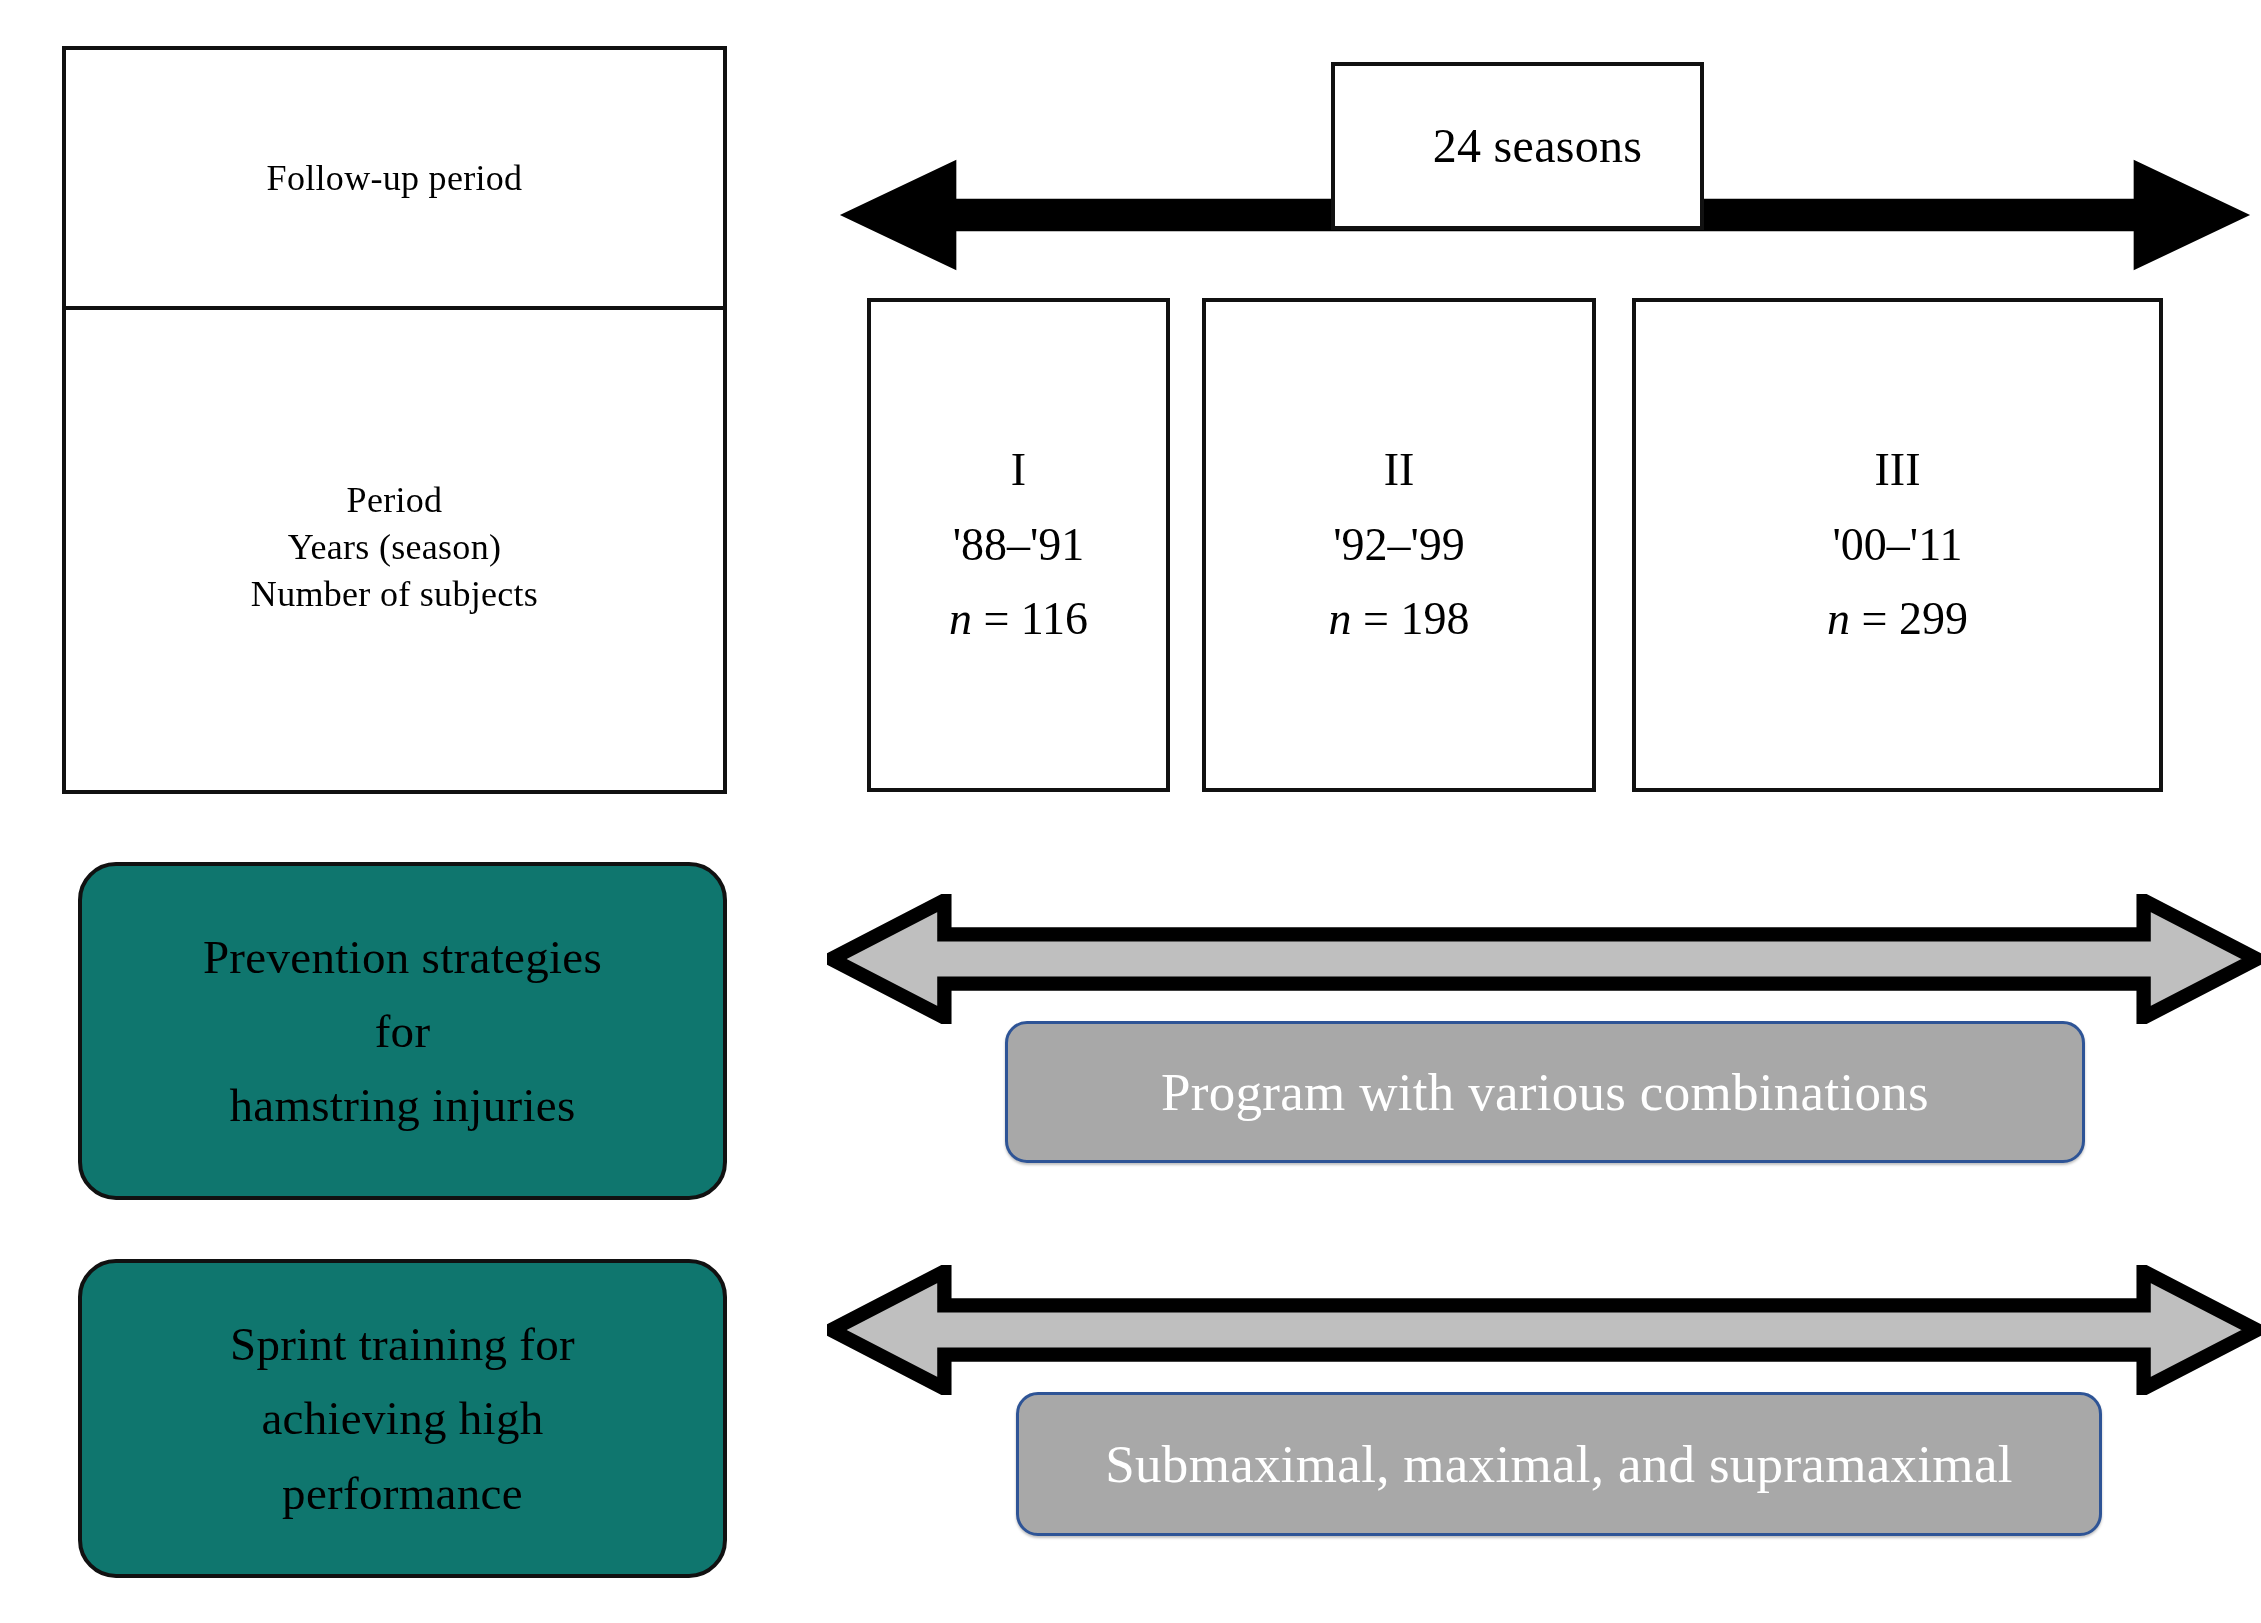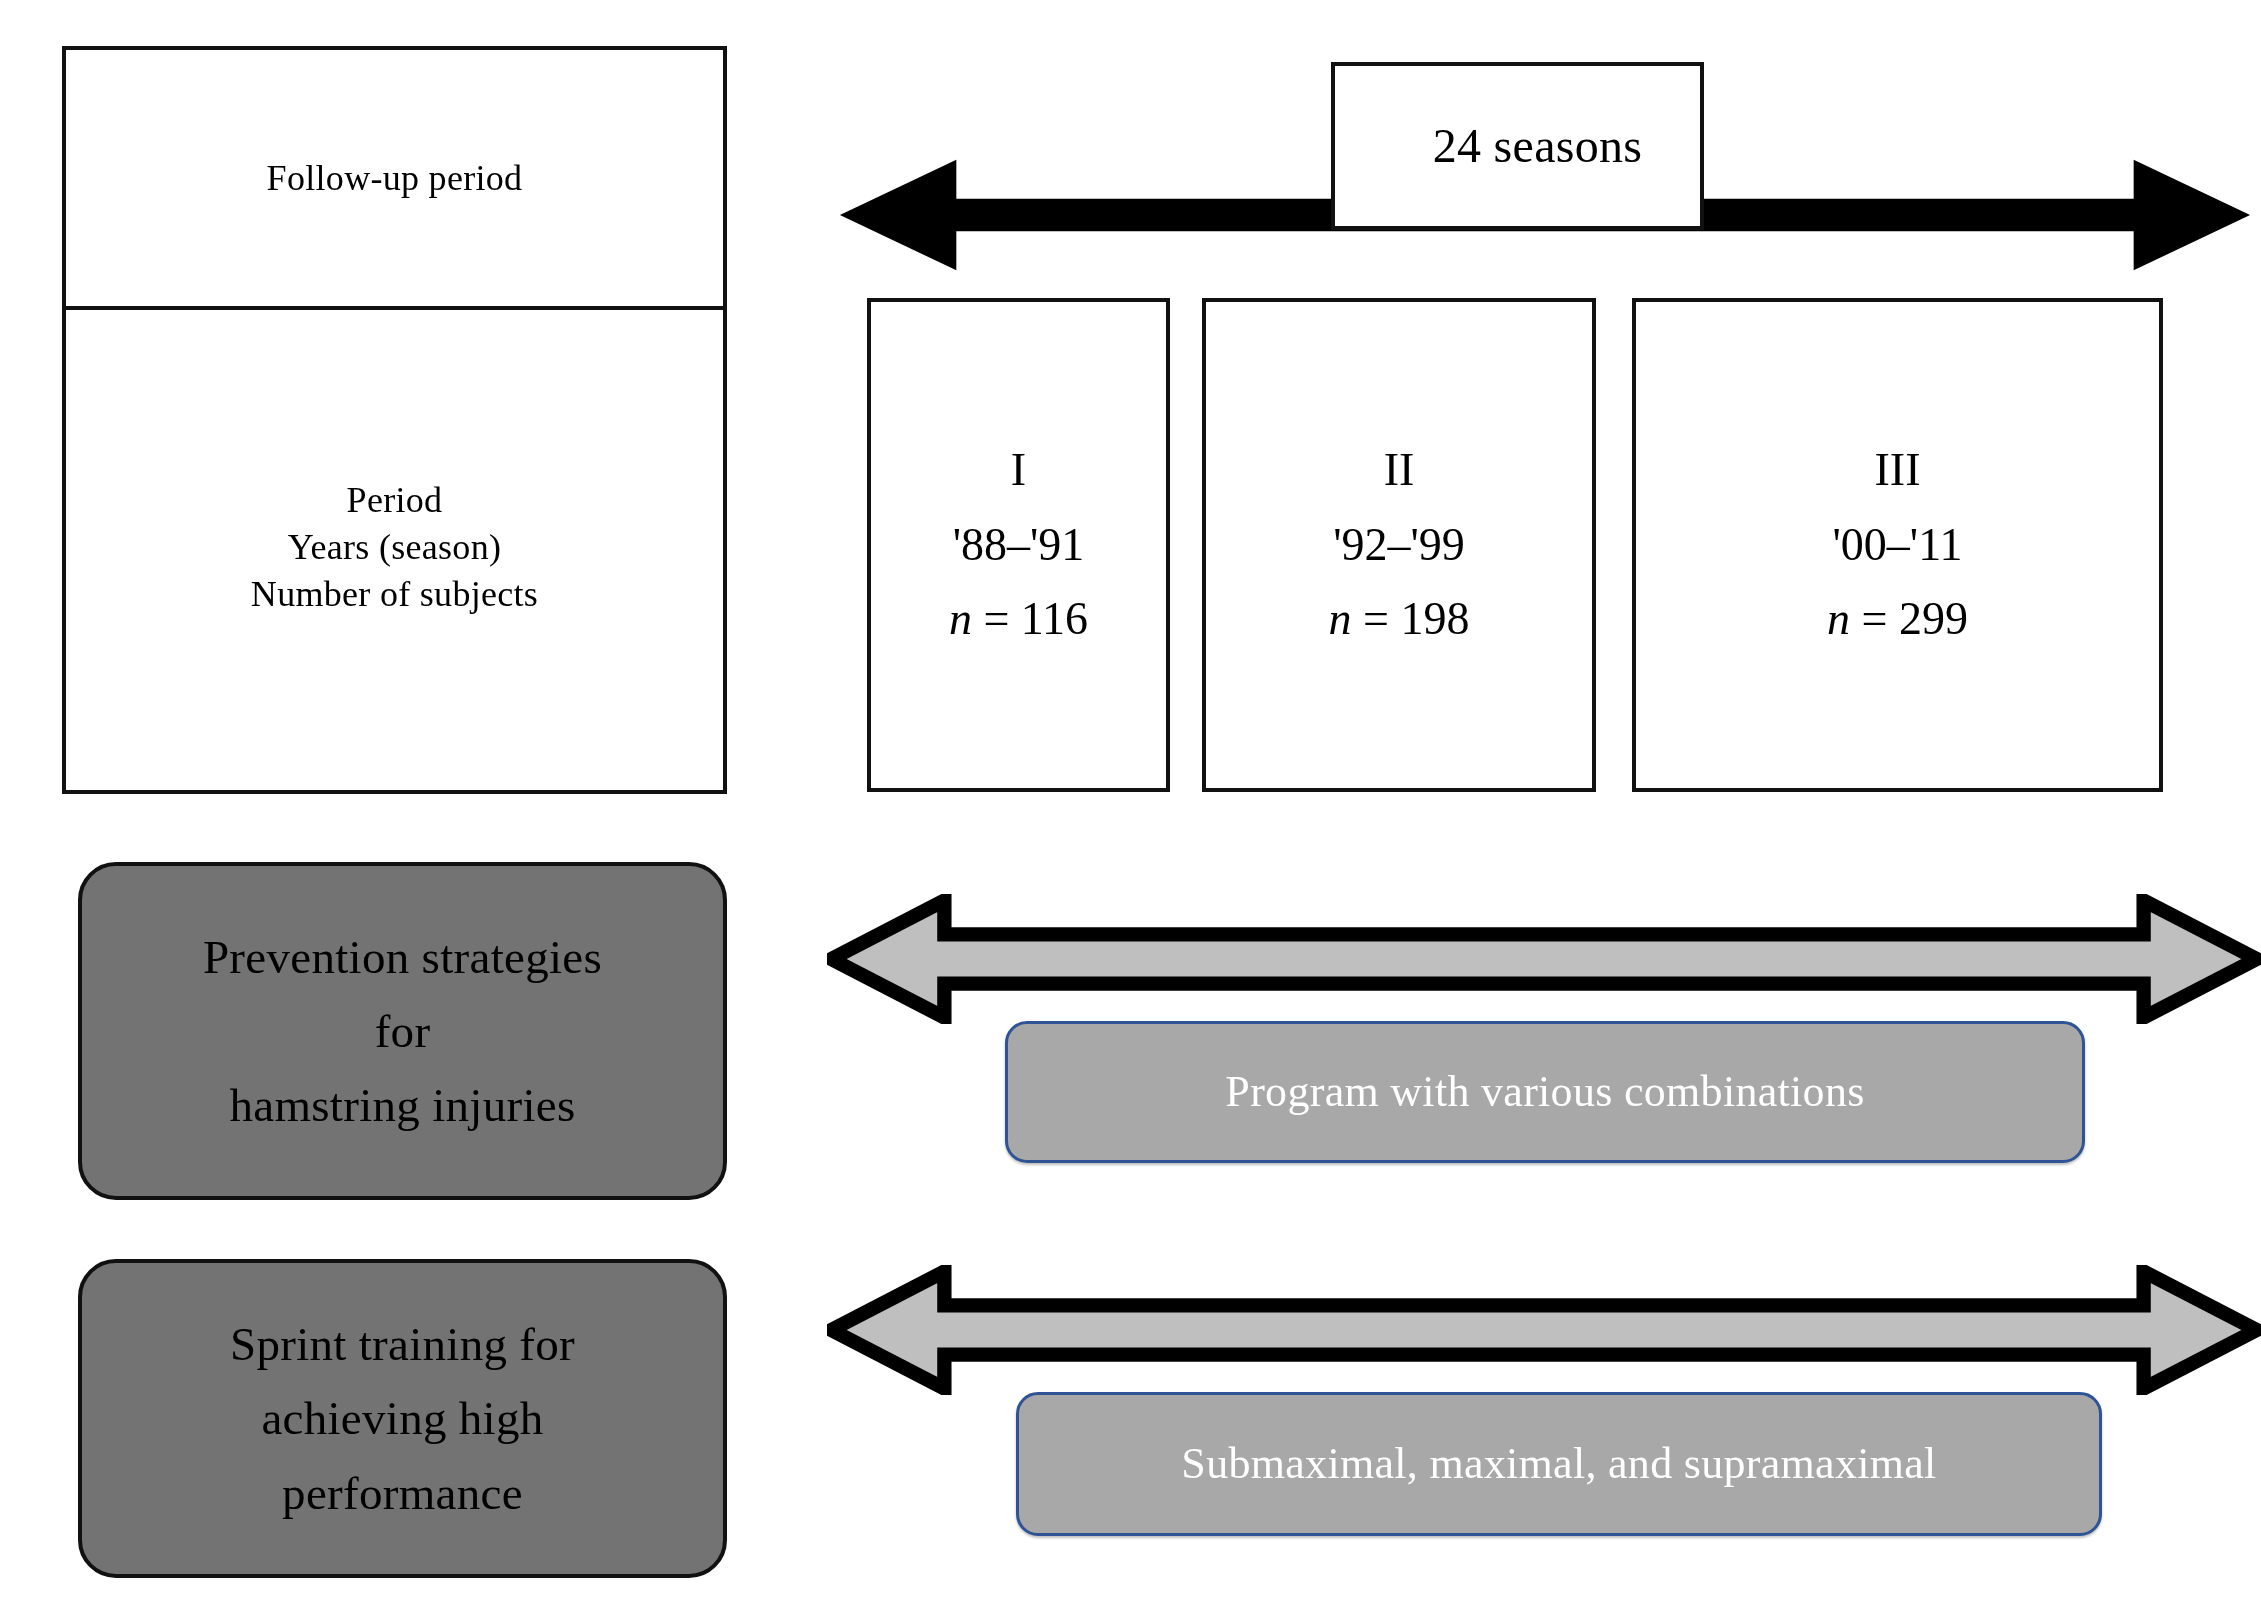--- a/index.html
+++ b/index.html
@@ -46,21 +46,21 @@
   .cell-text {
     font-size: 36px;
     line-height: 1.30;
     letter-spacing: 0.3px;
   }
 
   
   .round-box {
     border: 4.6px solid #111111;
     border-radius: 38px;
-    background: #737373;
+    background: #0f766e;
     display: flex;
     align-items: center;
     justify-content: center;
     text-align: center;
   }
   .round-box .cell-text { font-size: 47px; line-height: 1.58; }
 
   .box-prevention { left: 78px; top: 862px; width: 649px; height: 338px; }
   .box-sprint     { left: 78px; top: 1259px; width: 649px; height: 319px; }
 
@@ -105,21 +105,21 @@
     border: 3.9px solid #2e5496;
     border-radius: 22px;
     display: flex;
     align-items: center;
     justify-content: center;
     color: #ffffff;
     z-index: 7;
     box-shadow: 0 2px 2.6px rgba(0,0,0,0.25);
   }
   .gray-bar .bar-text {
-    font-size: 44px;
+    font-size: 53px;
     line-height: 1.1;
     color: #ffffff;
     white-space: nowrap;
     letter-spacing: 0.3px;
   }
   .bar-prevention { left: 1005px; top: 1021px; width: 1080px; height: 142px; }
   .bar-sprint     { left: 1016px; top: 1392px; width: 1086px; height: 144px; }
 </style>
 </head>
 <body>

